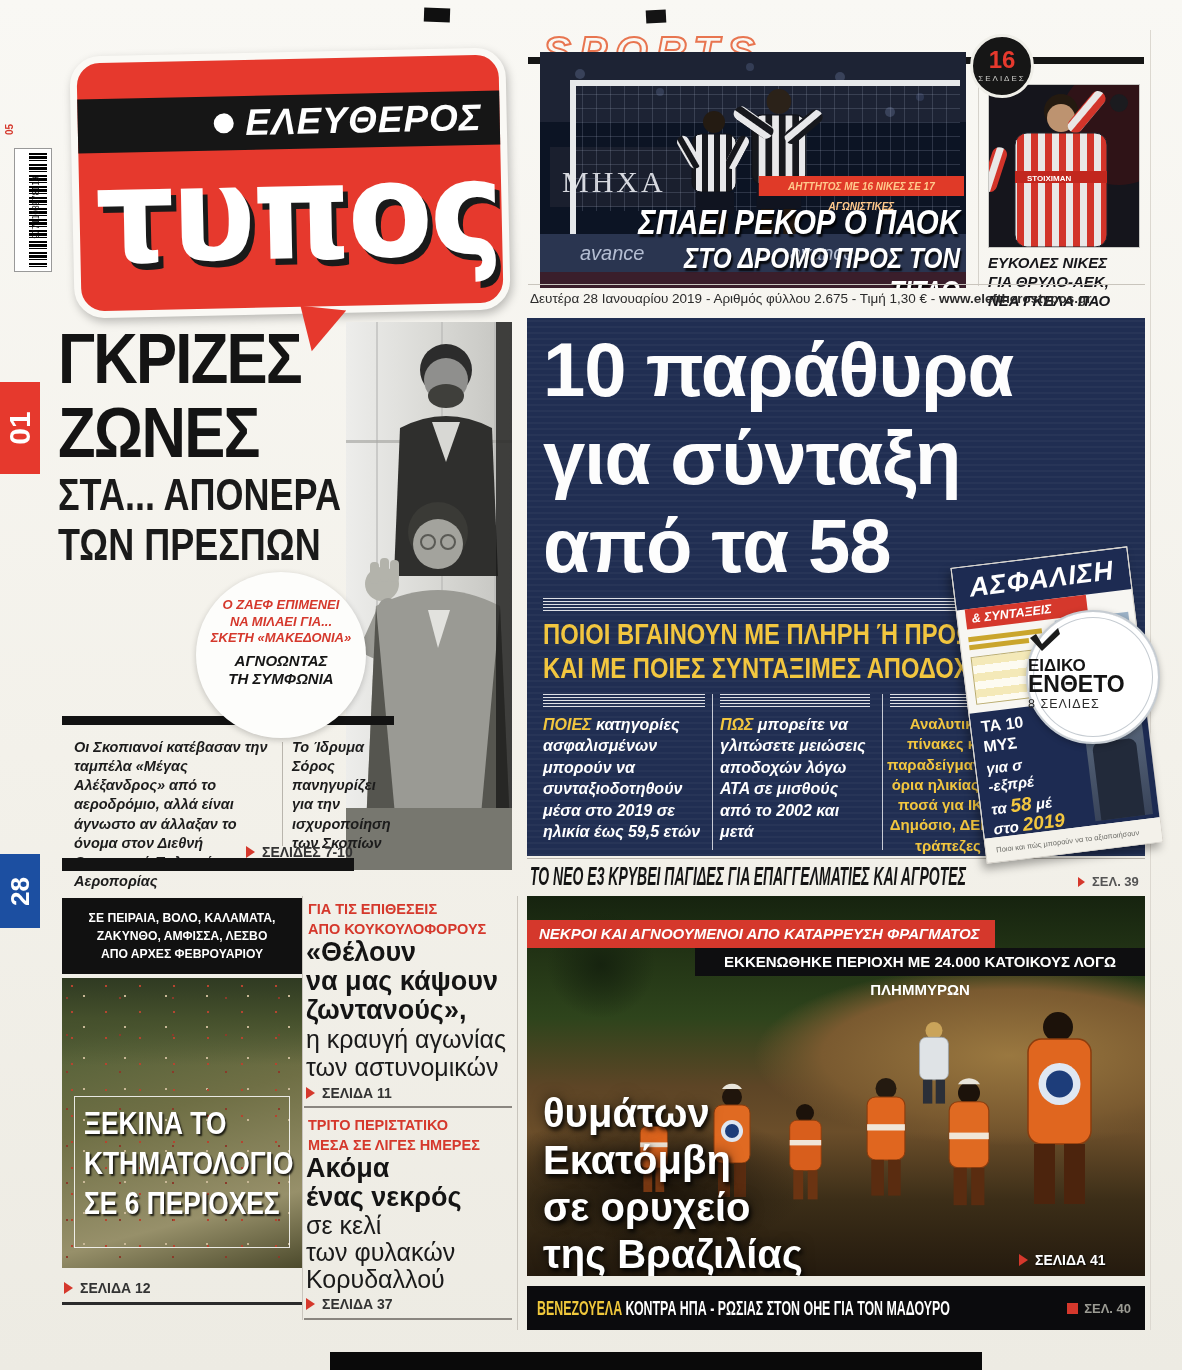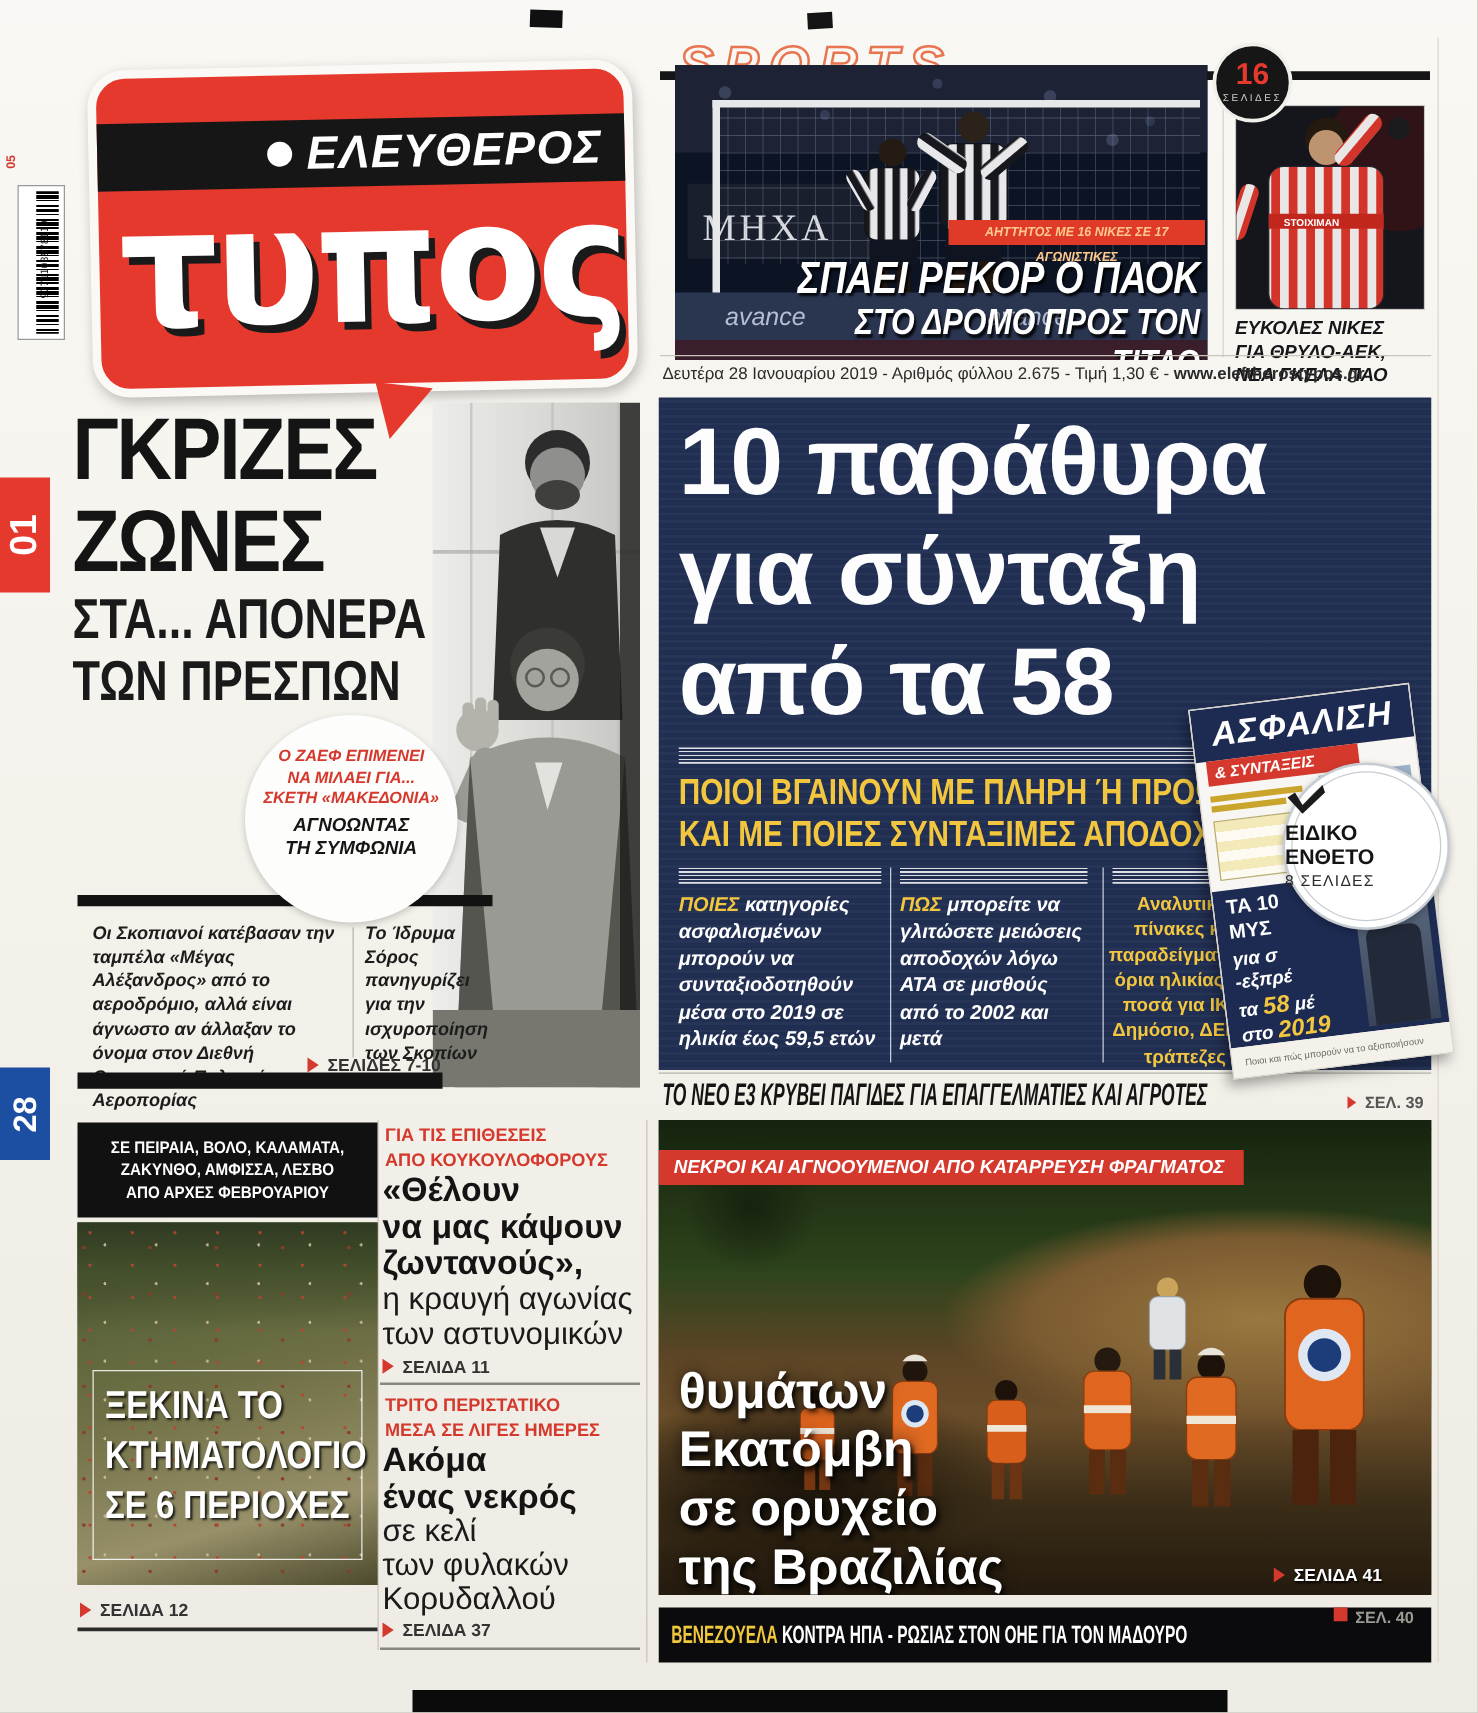--- a/index.html
+++ b/index.html
@@ -290,21 +290,21 @@
         <div style="position:absolute;left:6px;top:34px;width:44px;height:78px;border-radius:8px 8px 0 0;background:#222a3a"></div>
       </div>
     </div>
     <div style="position:absolute;left:0;top:272px;width:178px;height:26px;background:#f3f1ea;color:#6b6b66;font-size:7.5px;line-height:26px;padding-left:10px">Ποιοι και πώς μπορούν να το αξιοποιήσουν</div>
   </div>
   <div class="abs" style="left:1026px;top:610px;width:134px;height:134px;border-radius:50%;background:#fff;border:2px solid #c6ccd2;box-shadow:inset 0 0 0 5px #fff, inset 0 0 0 6px #c6ccd2, 0 2px 6px rgba(0,0,0,.25);z-index:6;text-align:left;padding-top:14px">
     <svg width="34" height="26" viewBox="0 0 34 26">
       <path d="M2 12 L8 8 L14 18 L30 2 L32 8 L14 25 Z" fill="#1b1b1b"></path>
     </svg>
     <div style="font-size:17px;font-weight:900;color:#141414;line-height:19px"><span>ΕΙΔΙΚΟ</span></div>
-    <div style="font-size:17px;font-weight:900;color:#141414;line-height:19px"><span>ΕΝΘΕΤΟ</span></div>
+    <div style="font-size:23px;font-weight:900;color:#141414;line-height:19px"><span>ΕΝΘΕΤΟ</span></div>
     <div style="font-size:12.5px;color:#2b2b2b;letter-spacing:1px;margin-top:3px">8 ΣΕΛΙΔΕΣ</div>
   </div>
 
   <div class="abs rule" style="left:527px;top:858px;width:618px;height:1px;background:#b7b3ab"></div>
   <div class="abs it" style="left:530px;top:862px;font-size:25px;font-weight:900;color:#141414;white-space:nowrap;transform:scaleX(.56);transform-origin:0 0">ΤΟ ΝΕΟ Ε3 ΚΡΥΒΕΙ ΠΑΓΙΔΕΣ ΓΙΑ ΕΠΑΓΓΕΛΜΑΤΙΕΣ ΚΑΙ ΑΓΡΟΤΕΣ</div>
   <div class="abs plink" style="left:1078px;top:874px;font-size:13px;color:#555">
     <span class="arw" style="border-left-width:7px;border-top-width:5px;border-bottom-width:5px"></span>
       <span>ΣΕΛ. 39</span>
   </div>
   <div class="abs" style="left:527px;top:902px;width:618px;height:2px;background:#98948c"></div>
@@ -416,36 +416,37 @@
       <g transform="translate(408,30) scale(1.5)">
         <circle cx="22" cy="10" r="10" fill="#1c120a"></circle>
           <rect x="2" y="18" width="42" height="70" rx="9" fill="#e0661f" stroke="#8a3c0e"></rect>
           <circle cx="23" cy="48" r="14" fill="#dfe7f2"></circle>
           <circle cx="23" cy="48" r="9" fill="#1d3d7a"></circle>
           <rect x="6" y="88" width="14" height="40" fill="#4c240d"></rect>
           <rect x="26" y="88" width="14" height="40" fill="#4c240d"></rect>
       </g>
     </svg>
     <div style="position:absolute;left:0;top:24px;width:468px;height:28px;background:#d5382c;color:#fff;font-size:15px;font-weight:800;font-style:italic;line-height:28px;padding-left:12px">ΝΕΚΡΟΙ ΚΑΙ ΑΓΝΟΟΥΜΕΝΟΙ ΑΠΟ ΚΑΤΑΡΡΕΥΣΗ ΦΡΑΓΜΑΤΟΣ</div>
+    <div style="position:absolute;left:168px;top:52px;width:450px;height:28px;background:#0e0e10;color:#fff;font-size:15px;font-weight:800;line-height:28px;text-align:center">ΕΚΚΕΝΩΘΗΚΕ ΠΕΡΙΟΧΗ ΜΕ 24.000 ΚΑΤΟΙΚΟΥΣ ΛΟΓΩ ΠΛΗΜΜΥΡΩΝ</div>
     <div style="position:absolute;left:16px;top:194px;color:#fff;font-weight:800;text-shadow:2px 3px 4px rgba(0,0,0,.9),0 0 14px rgba(0,0,0,.6)">
       <div style="font-size:40px;line-height:47px">θυμάτων</div>
       <div style="font-size:40px;line-height:47px">Εκατόμβη</div>
       <div style="font-size:40px;line-height:47px">σε ορυχείο</div>
       <div style="font-size:40px;line-height:47px">της Βραζιλίας</div>
     </div>
     <div class="plink" style="position:absolute;left:492px;top:356px;color:#fff;text-shadow:1px 1px 2px #000">
       <span class="arw"></span>
         <span>ΣΕΛΙΔΑ 41</span>
     </div>
   </div>
 
   <div class="abs" style="left:527px;top:1286px;width:618px;height:44px;background:#0b0b0d">
     <div style="position:absolute;left: 10px;top:0;height:44px;line-height:44px;white-space:nowrap;font-weight:900;font-size:20px;transform:scaleX(.62);transform-origin:0 50%">
       <span style="color:#f0c83c">ΒΕΝΕΖΟΥΕΛΑ</span><span style="color:#fff"> ΚΟΝΤΡΑ ΗΠΑ - ΡΩΣΙΑΣ ΣΤΟΝ ΟΗΕ ΓΙΑ ΤΟΝ ΜΑΔΟΥΡΟ</span>
     </div>
 
-    <div style="position:absolute;right:14px;top:0;height:44px;display:flex;align-items:flex-start">
+    <div style="position:absolute;right:14px;top:0;height:44px;display:flex;align-items:center">
       <span class="sq" style="margin-right:6px"></span>
       <span style="color:#9b9b93;font-size:13px;font-weight:700">ΣΕΛ. 40</span>
     </div>
   </div>
 
 </div>
 
 </body></html>

